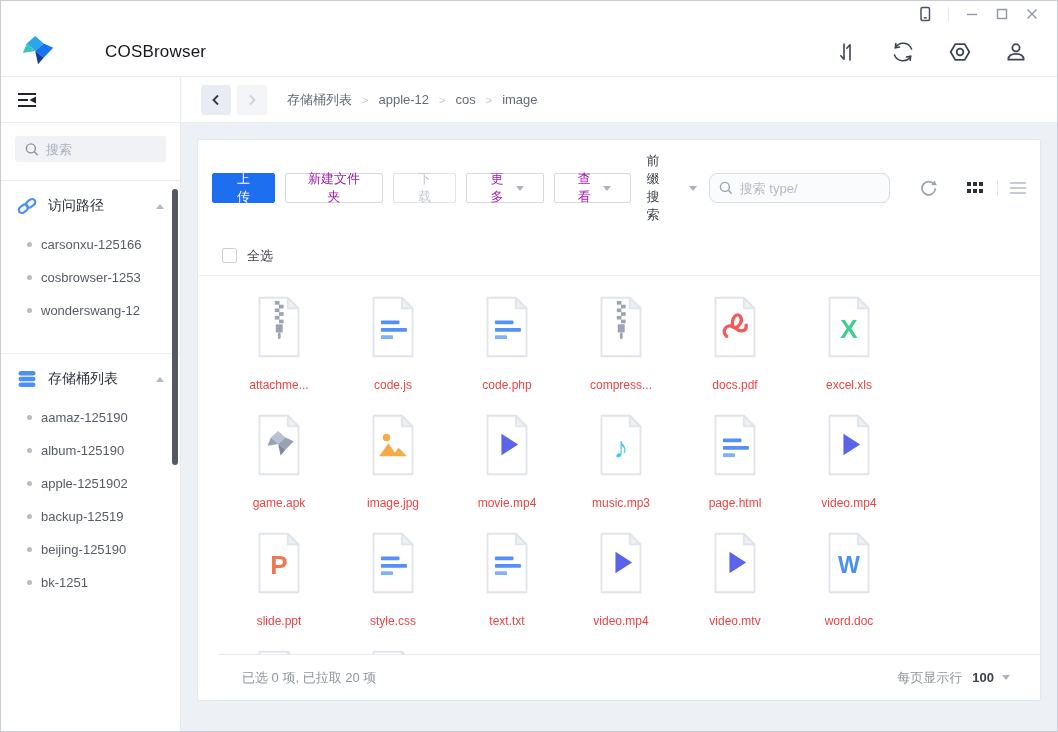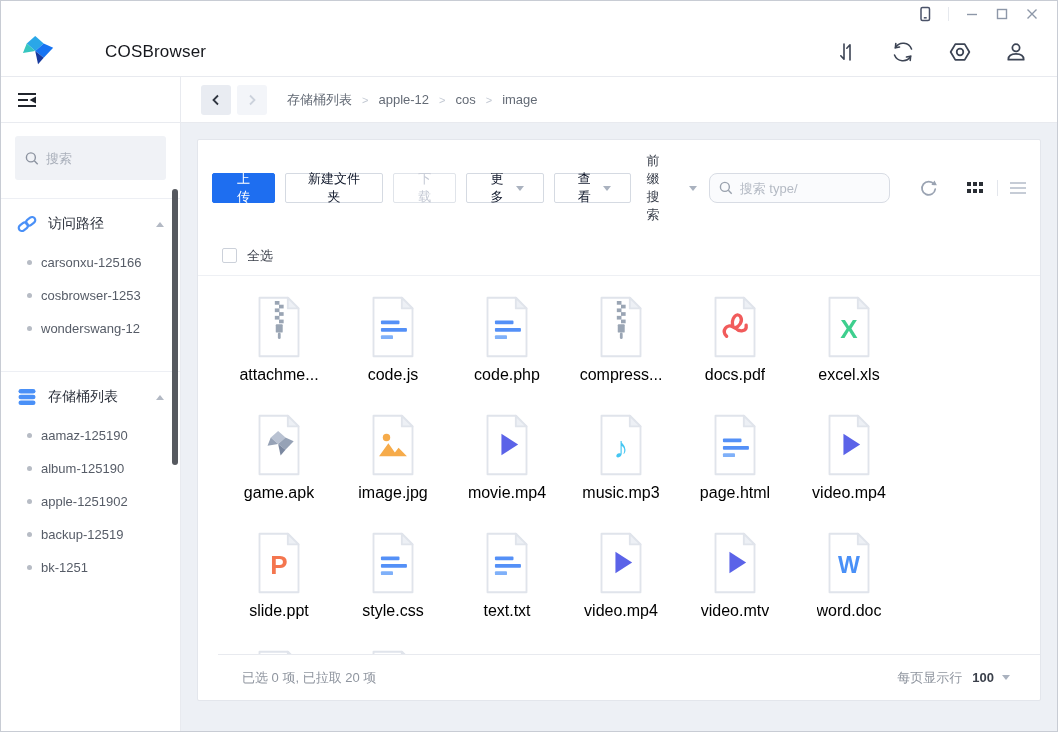--- a/index.html
+++ b/index.html
@@ -22,21 +22,21 @@
   .header-actions { display:flex; align-items:center; gap:34px; padding-right:12px; }
   .header-actions .hd-btn { background:none; border:none; cursor:pointer; display:flex; align-items:center; }
 
   
   .main-row { flex:1; display:flex; min-height:0; }
 
   
   .sidebar { width:180px; background:#fff; border-right:1px solid #e8eaef; position:relative; display:flex; flex-direction:column; }
   .sidebar-top { height:46px; border-bottom:1px solid #e9ebf0; display:flex; align-items:center; padding:0 16px; }
   .collapse-btn { background:none; border:none; cursor:pointer; display:flex; }
-  .sidebar-search { margin:13px 14px 4px 14px; height:44px; background:#f0f2f6; border-radius:3px; display:flex; align-items:center; padding:0 10px; gap:7px; }
+  .sidebar-search { margin:13px 14px 4px 14px; height:26px; background:#f0f2f6; border-radius:3px; display:flex; align-items:center; padding:0 10px; gap:7px; }
   .sidebar-search input { border:none; background:transparent; outline:none; width:110px; font-size:13px; color:#333; font-family:inherit; }
   .sidebar-search input::placeholder { color:#a9afba; }
   .side-section { border-top:1px solid #edeff4; margin-top:14px; }
   .section-header { display:flex; align-items:center; padding:15px 16px 10px 16px; cursor:pointer; gap:11px; }
   .section-label { font-size:14px; color:#2b303b; flex:1; }
   .caret-up { width:0; height:0; border-left:4px solid transparent; border-right:4px solid transparent; border-bottom:5px solid #b3b9c4; }
   .section-items { list-style:none; padding:2px 0 12px 0; }
   .section-items li { display:flex; align-items:center; gap:9px; padding:9px 0 9px 26px; font-size:13px; color:#565c67; cursor:pointer; white-space:nowrap; overflow:hidden; }
   .section-items li .dot { width:5px; height:5px; border-radius:50%; background:#b7bcc5; flex:none; }
   .side-scroll-thumb { position:absolute; right:2px; top:112px; width:6px; height:276px; border-radius:3px; background:#56595f; cursor:pointer; }
@@ -48,42 +48,42 @@
   .nav-btn.back { background:#e9ecf2; }
   .nav-btn.fwd  { background:#f3f5f9; }
   .breadcrumb { display:flex; align-items:center; margin-left:14px; }
   .crumb { color:#646b76; font-size:13px; cursor:pointer; }
   .crumb-sep { color:#c2c8d2; font-size:11px; margin:0 10px; }
 
   .card { margin:16px 16px 0 16px; background:#fff; border:1px solid #e3e6ec; border-radius:2px; height:562px; display:flex; flex-direction:column; }
 
   
   .toolbar { display:flex; align-items:center; padding:12px 14px; gap:10px; }
-  .btn { height:30px; border-radius:2px; border:1px solid #d5dae2; background:#fff; color:#0f172a; font-size:13px; padding:0 19px; cursor:pointer; font-family:inherit; display:flex; align-items:center; gap:8px; }
+  .btn { height:30px; border-radius:2px; border:1px solid #d5dae2; background:#fff; color:#a21caf; font-size:13px; padding:0 19px; cursor:pointer; font-family:inherit; display:flex; align-items:center; gap:8px; }
   .btn.primary { background:#1e6ef0; border-color:#1e6ef0; color:#fff; }
   .btn.disabled { color:#c4c9d4; border-color:#e0e4ea; cursor:default; }
   .caret-down { width:0; height:0; border-left:4px solid transparent; border-right:4px solid transparent; border-top:5px solid #aab2bf; }
   .toolbar-right { margin-left:auto; display:flex; align-items:center; gap:12px; }
   .prefix-select { display:flex; align-items:center; gap:24px; background:none; border:none; font-size:13px; color:#383e4a; cursor:pointer; font-family:inherit; }
   .obj-search { width:186px; height:30px; border:1px solid #d8dce4; background:#fafbfd; border-radius:8px; display:flex; align-items:center; padding:0 9px; gap:7px; }
   .obj-search input { border:none; background:transparent; outline:none; width:140px; font-size:13px; color:#333; font-family:inherit; }
   .obj-search input::placeholder { color:#b4bac4; }
   .icon-btn { background:none; border:none; cursor:pointer; display:flex; align-items:center; }
   .view-sep { width:1px; height:16px; background:#e3e6ec; }
   .tb-gap { width:8px; }
 
   
   .selectall-row { height:40px; display:flex; align-items:center; gap:10px; padding:0 24px; border-bottom:1px solid #eef0f4; }
   .checkbox { width:15px; height:15px; border:1px solid #ccd1da; border-radius:2px; background:#fff; cursor:pointer; }
   .selectall-label { font-size:13px; color:#3a3f4a; }
 
   
   .file-grid { flex:1; padding:20px 24px 0 24px; display:flex; flex-wrap:wrap; align-content:flex-start; overflow:hidden; }
   .file-item { width:114px; height:118px; display:flex; flex-direction:column; align-items:center; cursor:pointer; }
-  .file-name { margin-top:8px; font-size:16px; color:#000000; max-width:106px; white-space:nowrap; overflow:hidden; }
+  .file-name { margin-top:20px; font-size:12px; color:#ef4444; max-width:106px; white-space:nowrap; overflow:hidden; }
 
   
   .card-footer { height:46px; border-top:1px solid #e8eaef; display:flex; align-items:center; justify-content:space-between; padding:0 16px 0 24px;margin-left:20px; }
   .footer-status { color:#8f959f; font-size:13px; }
   .footer-right { display:flex; align-items:center; gap:10px; }
   .perpage-label { color:#8f959f; font-size:13px; }
   .perpage-select { display:flex; align-items:center; gap:8px; background:none; border:none; cursor:pointer; font-family:inherit; font-size:13px; color:#3a3f4a; font-weight:bold; margin-right:14px; }
   .pager { display:flex; align-items:center; }
   .page-btn { width:27px; height:25px; background:#f3f5f8; border:1px solid #e3e6ec; display:flex; align-items:center; justify-content:center; cursor:pointer; }
   .page-ind { height:25px; padding:0 14px; background:#fff; border:1px solid #d8dce3; display:flex; align-items:center; font-weight:bold; font-size:13px; color:#1f232b; }
@@ -232,20 +232,24 @@
             <li>
               <span class="dot"></span>
               <span>apple-1251902</span>
             </li>
             <li>
               <span class="dot"></span>
               <span>backup-12519</span>
             </li>
             <li>
               <span class="dot"></span>
+              <span>beijing-125190</span>
+            </li>
+            <li>
+              <span class="dot"></span>
               <span>bk-1251</span>
             </li>
           </ul>
       </div>
 
       <div class="side-scroll-thumb"></div>
     </aside>
 
     <div class="content">
       <div class="breadcrumb-bar">

